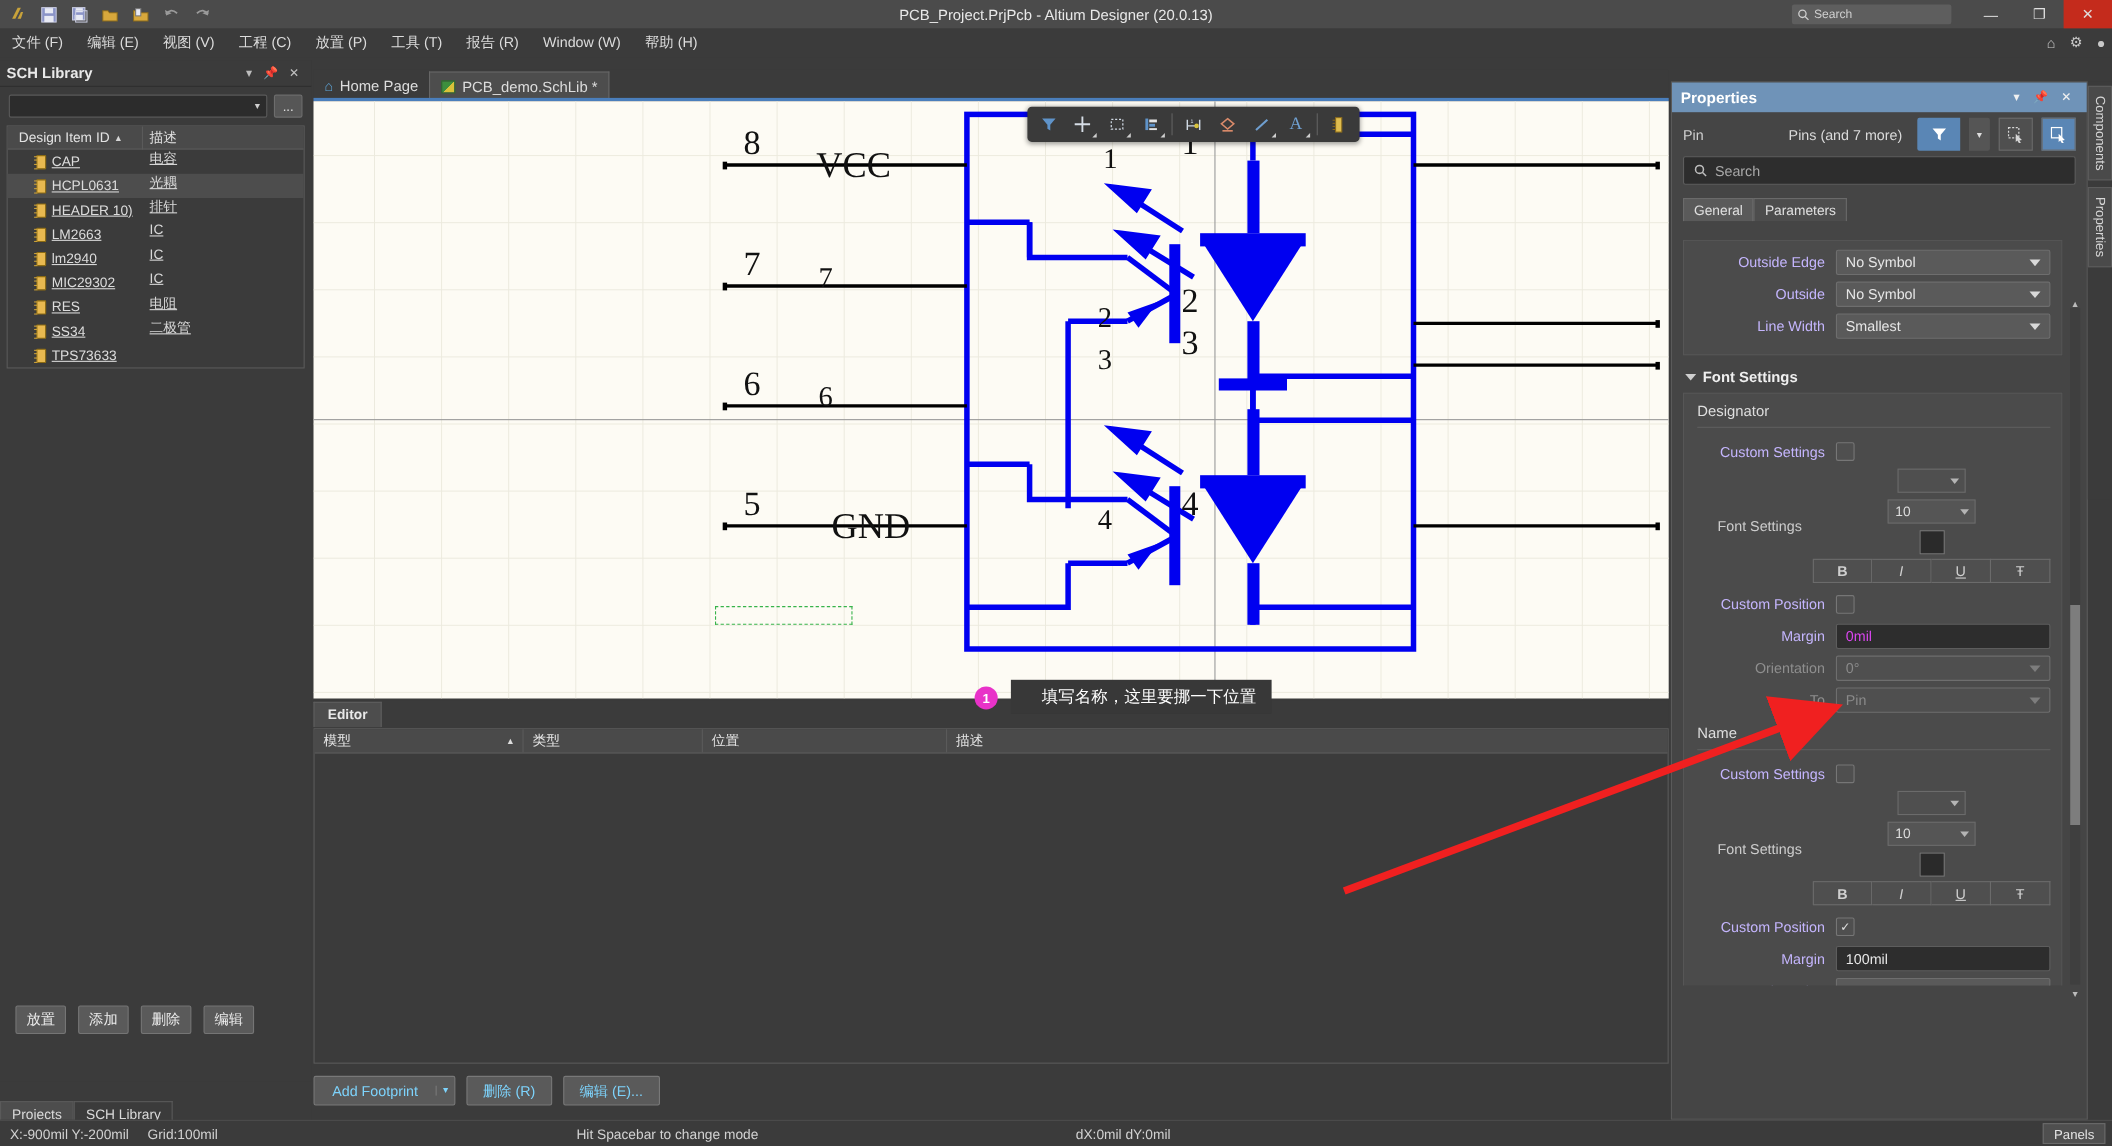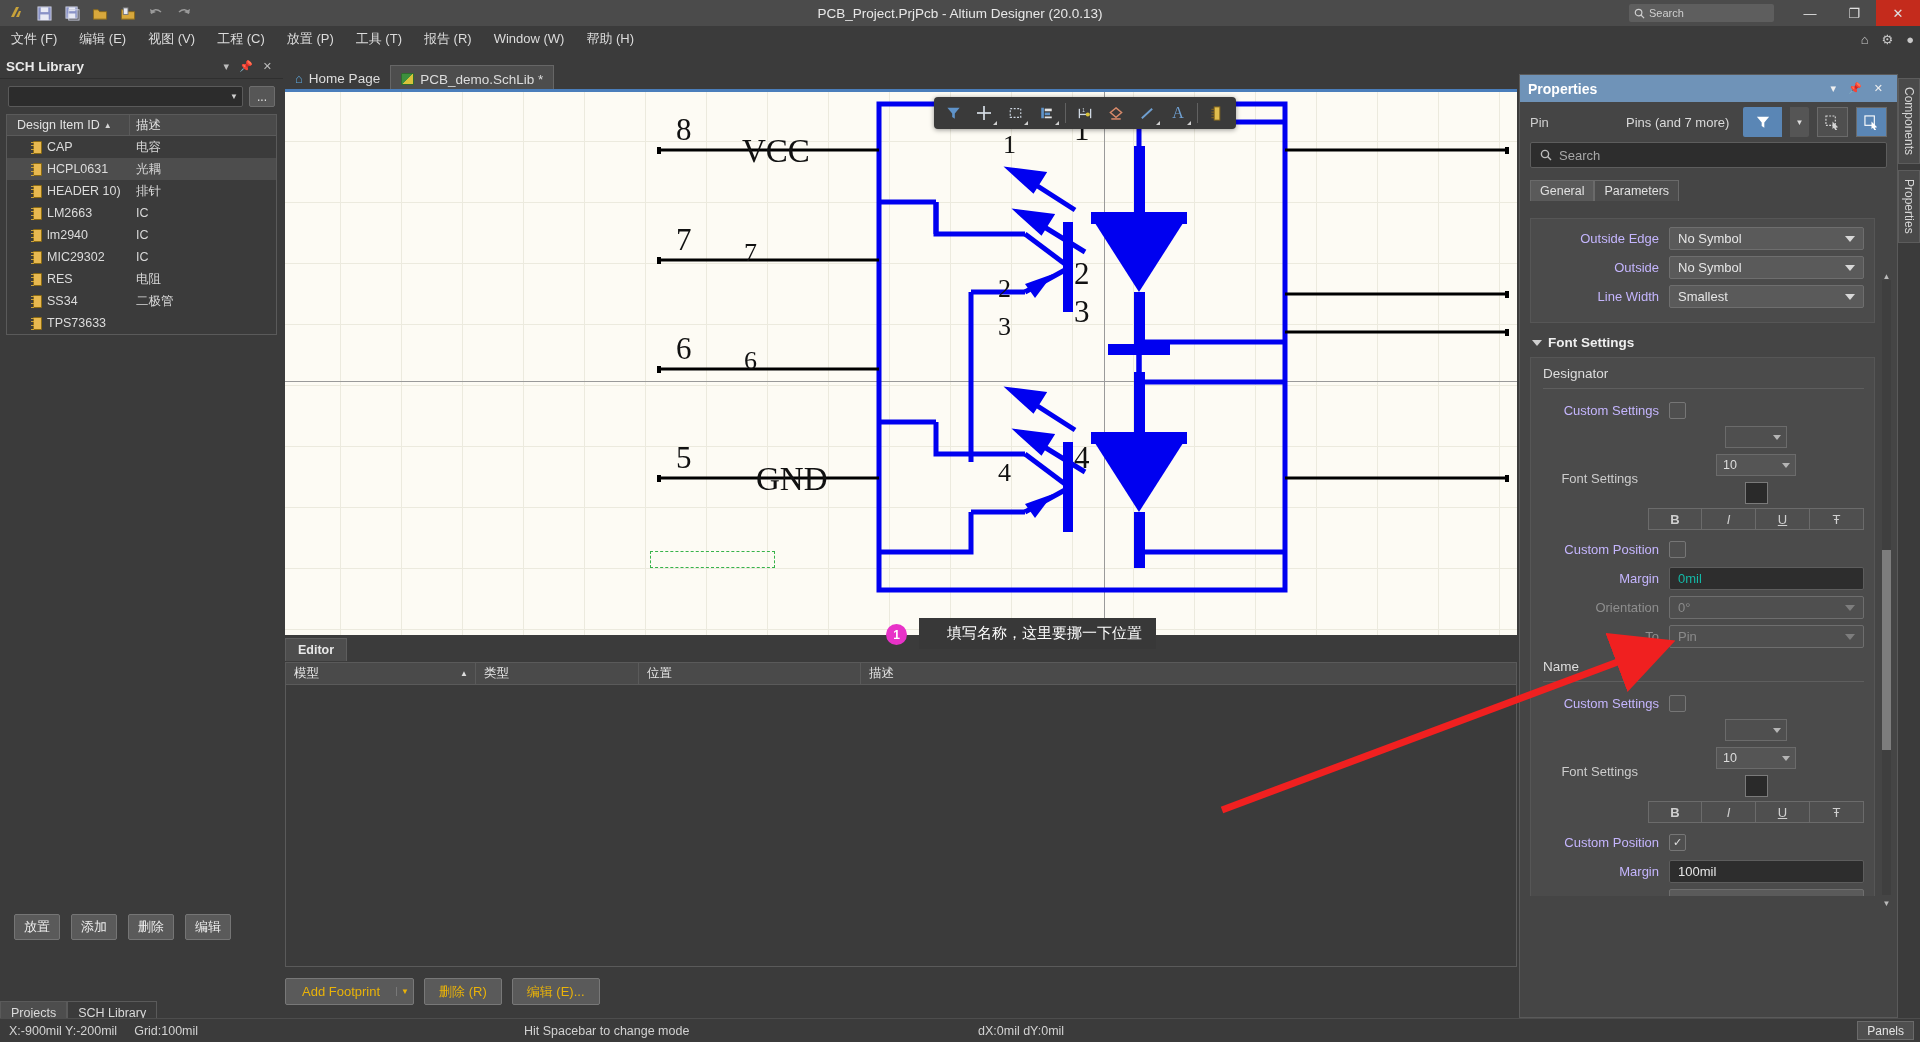--- a/index.html
+++ b/index.html
@@ -91,21 +91,21 @@
     display: flex; height: 21px; background: #4a4a4a;
     border-bottom: 1px solid #5a5a5a; align-items: center;
   }
   .it-head .c1 {
     width: 123px; font-size: 12.5px; color: #e2e2e2; padding-left: 10px;
     display: flex; align-items: center; gap: 4px;
     border-right: 1px solid #5a5a5a; height: 21px;
   }
   .it-head .c2 { flex: 1; font-size: 12.5px; color: #e2e2e2; padding-left: 6px; }
   .sortcaret { font-size: 8px; color: #d6d6d6; }
-  .it-row { display: flex; height: 22px; align-items: center; font-size: 12.5px; }
+  .it-row { display: flex; height: 22px; font-size: 12.5px; text-decoration: underline; }
   .it-row.sel { background: #4d4d4d; }
   .it-c1 { width: 123px; display: flex; align-items: center; gap: 5px; padding-left: 26px; }
   .it-c2 { flex: 1; padding-left: 6px; color: #d8d8d8; }
   .chipico {
     width: 9px; height: 13px; background: #e8b950; border: 1px solid #8c6b12;
     border-radius: 1px; position: relative; flex: none;
   }
   .chipico::before, .chipico::after {
     content: ""; position: absolute; left: -3px; width: 3px; height: 1px;
     background: #c9a03a;
@@ -240,21 +240,21 @@
     padding-left: 8px; border-right: 1px solid #5a5a5a; height: 21px;
     position: relative;
   }
   .mt-th .sc { position: absolute; right: 7px; font-size: 8px; color: #ddd; }
 
   .bottom-btn-row {
     position: absolute; left: 285px; top: 978px; display: flex; gap: 10px; align-items: center;
   }
   .bbtn {
     height: 27px; background: #5a5a5a; border: 1px solid #787878; border-radius: 2px;
-    font-size: 13px; color: #eab308; display: flex; align-items: center;
+    font-size: 13px; color: #7dd3fc; display: flex; align-items: center;
     justify-content: center; padding: 0 14px;
   }
   .bbtn.split { padding: 0; display: flex; }
   .bbtn .lbl { padding: 0 16px; display: flex; align-items: center; height: 100%; }
   .bbtn .drop {
     width: 17px; border-left: 1px solid #787878; display: flex;
     align-items: center; justify-content: center; font-size: 8px;
   }
 
   
@@ -318,21 +318,21 @@
     font-size: 13px; color: #e6e6e6; position: relative;
   }
   .gfield.dim { color: #8a8a8a; background: #4f4f4f; }
   .gfield .dcaret {
     position: absolute; right: 8px; width: 0; height: 0;
     border-left: 5px solid transparent; border-right: 5px solid transparent;
     border-top: 6px solid #d8d8d8;
   }
   .gfield.dim .dcaret { border-top-color: #7d7d7d; }
   .gfield.input { background: #2d2d2d; border: 1px solid #5d5d5d; }
-  .gfield.input.dim { color: #14b8a6; }
+  .gfield.input.dim { color: #d946ef; }
 
   .section-title {
     display: flex; align-items: center; gap: 6px; font-size: 13.5px;
     font-weight: bold; color: #efefef; margin: 4px 0 7px 2px;
   }
   .tri { width: 0; height: 0; border-left: 5px solid transparent; border-right: 5px solid transparent; border-top: 6px solid #cfcfcf; }
 
   .sub-title { font-size: 13.5px; color: #dedede; padding: 2px 0 5px 2px; }
   .hrline { height: 1px; background: #5e5e5e; margin: 2px 0 8px 2px; }
 

